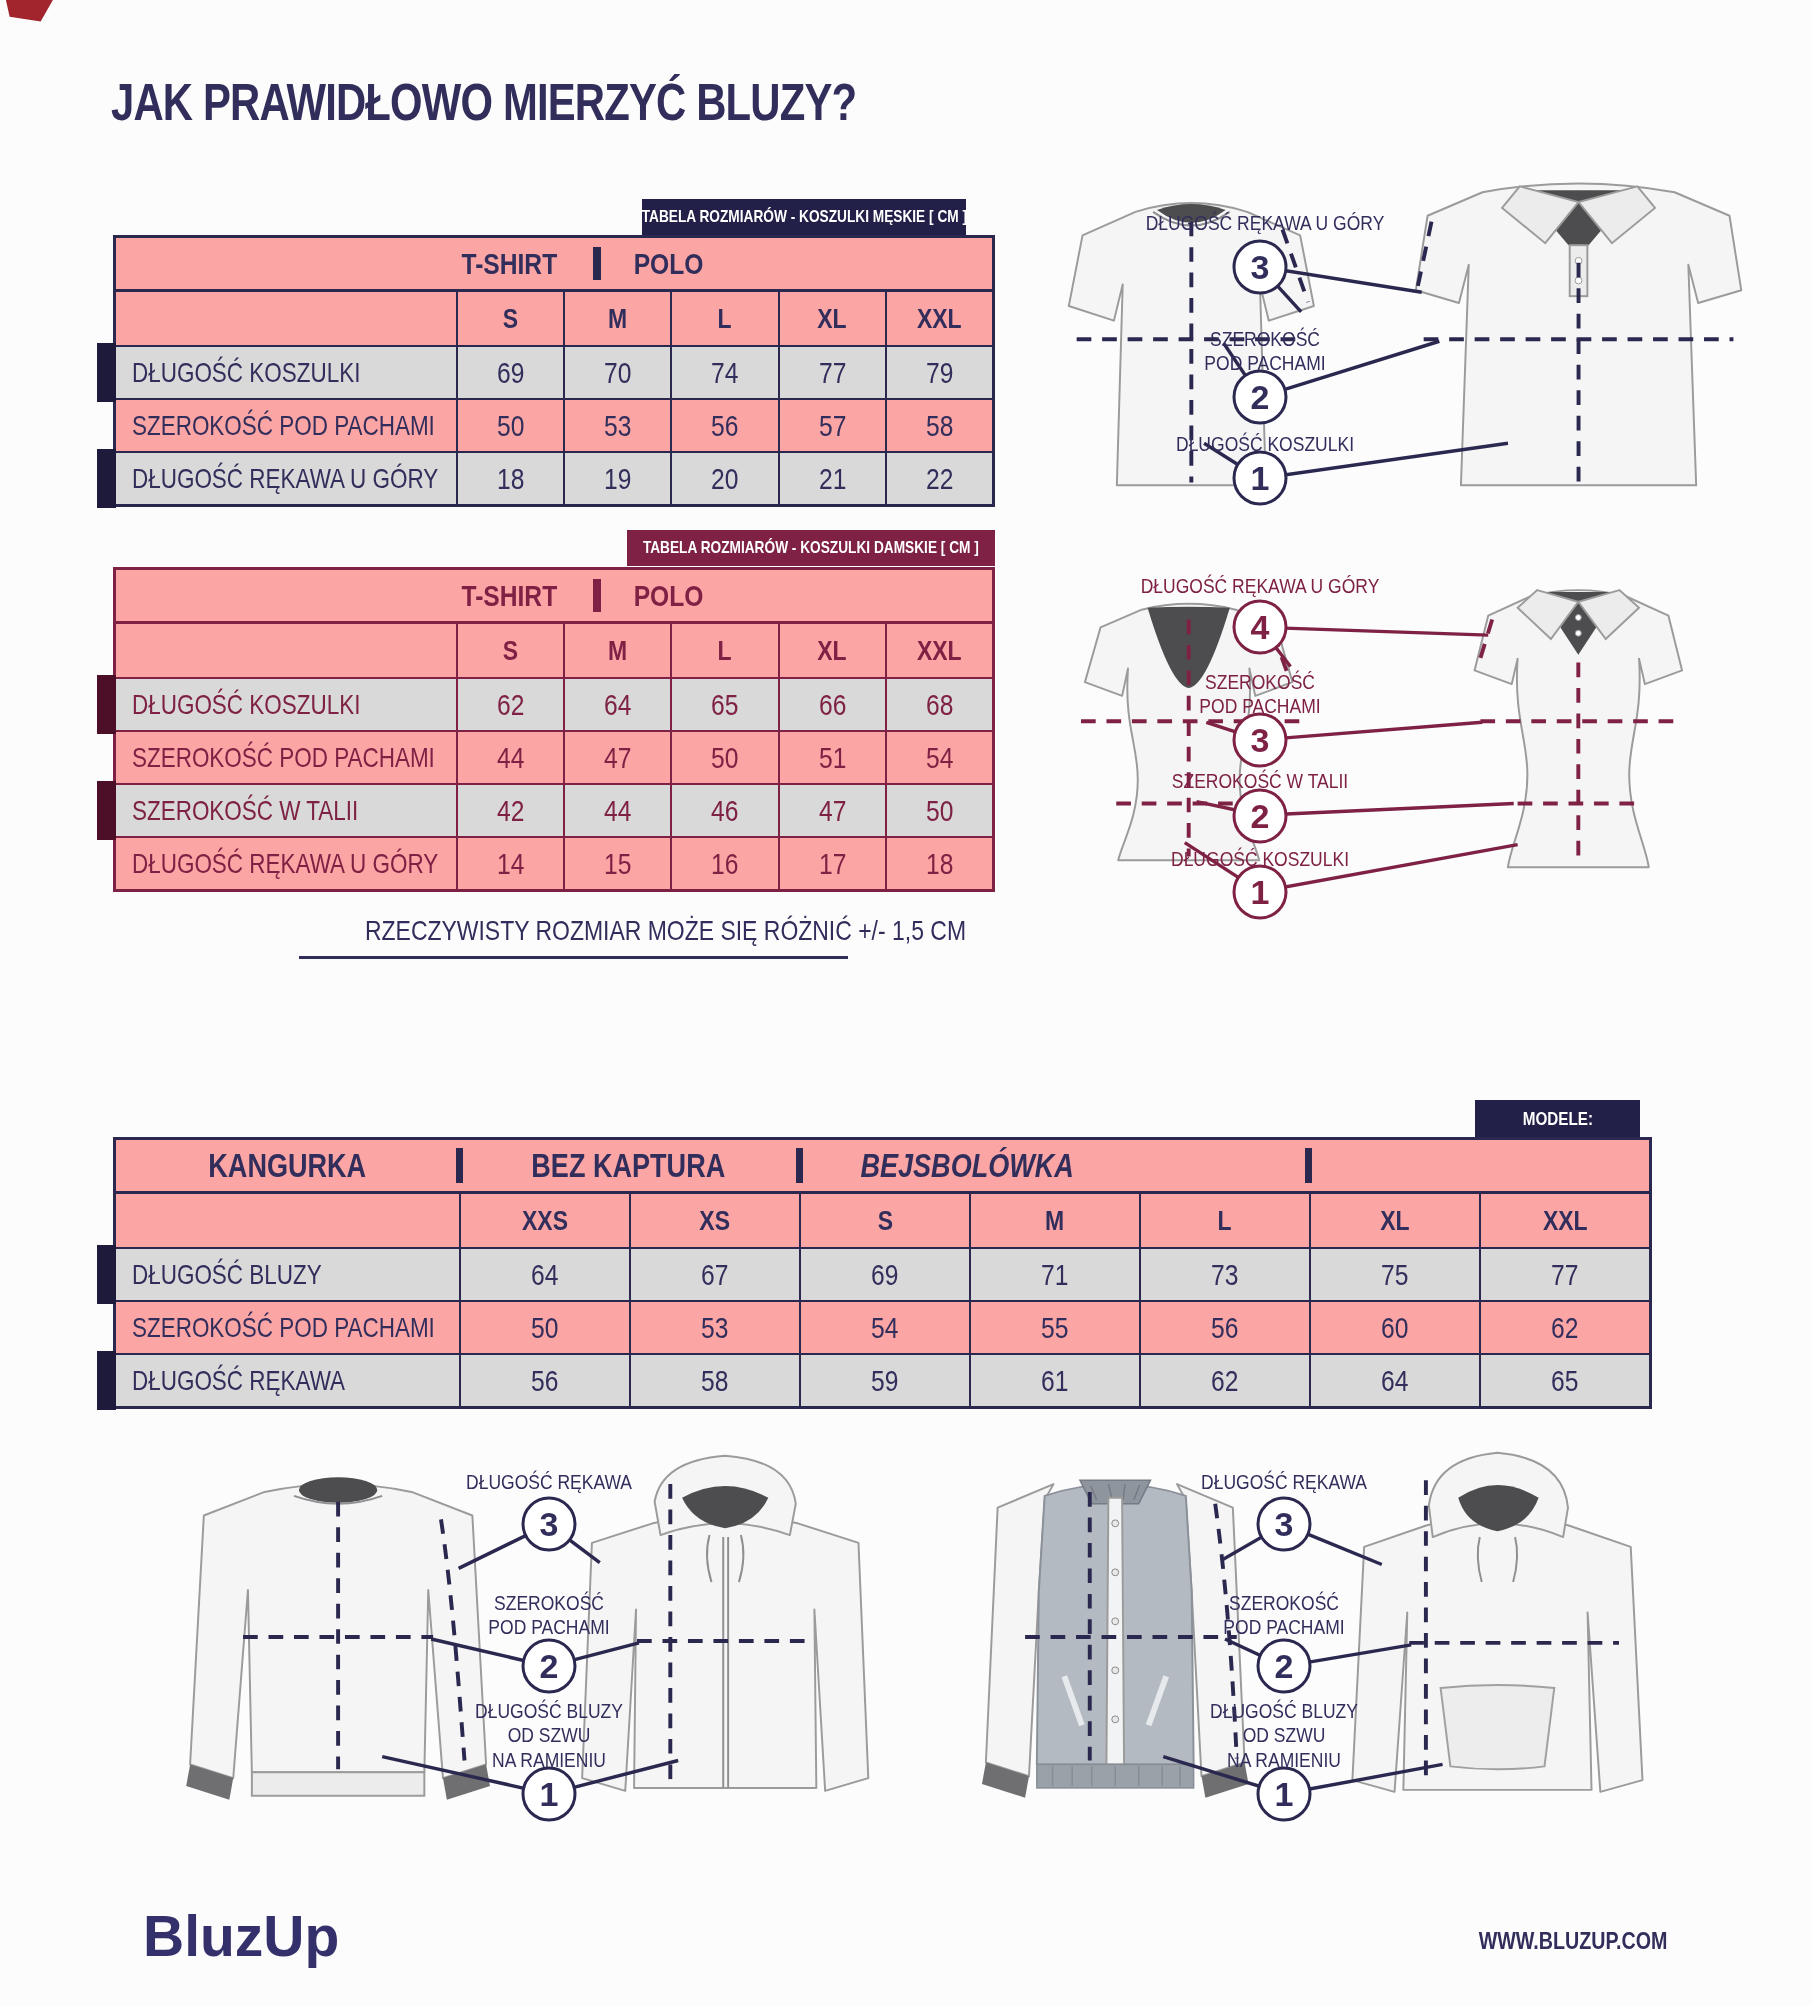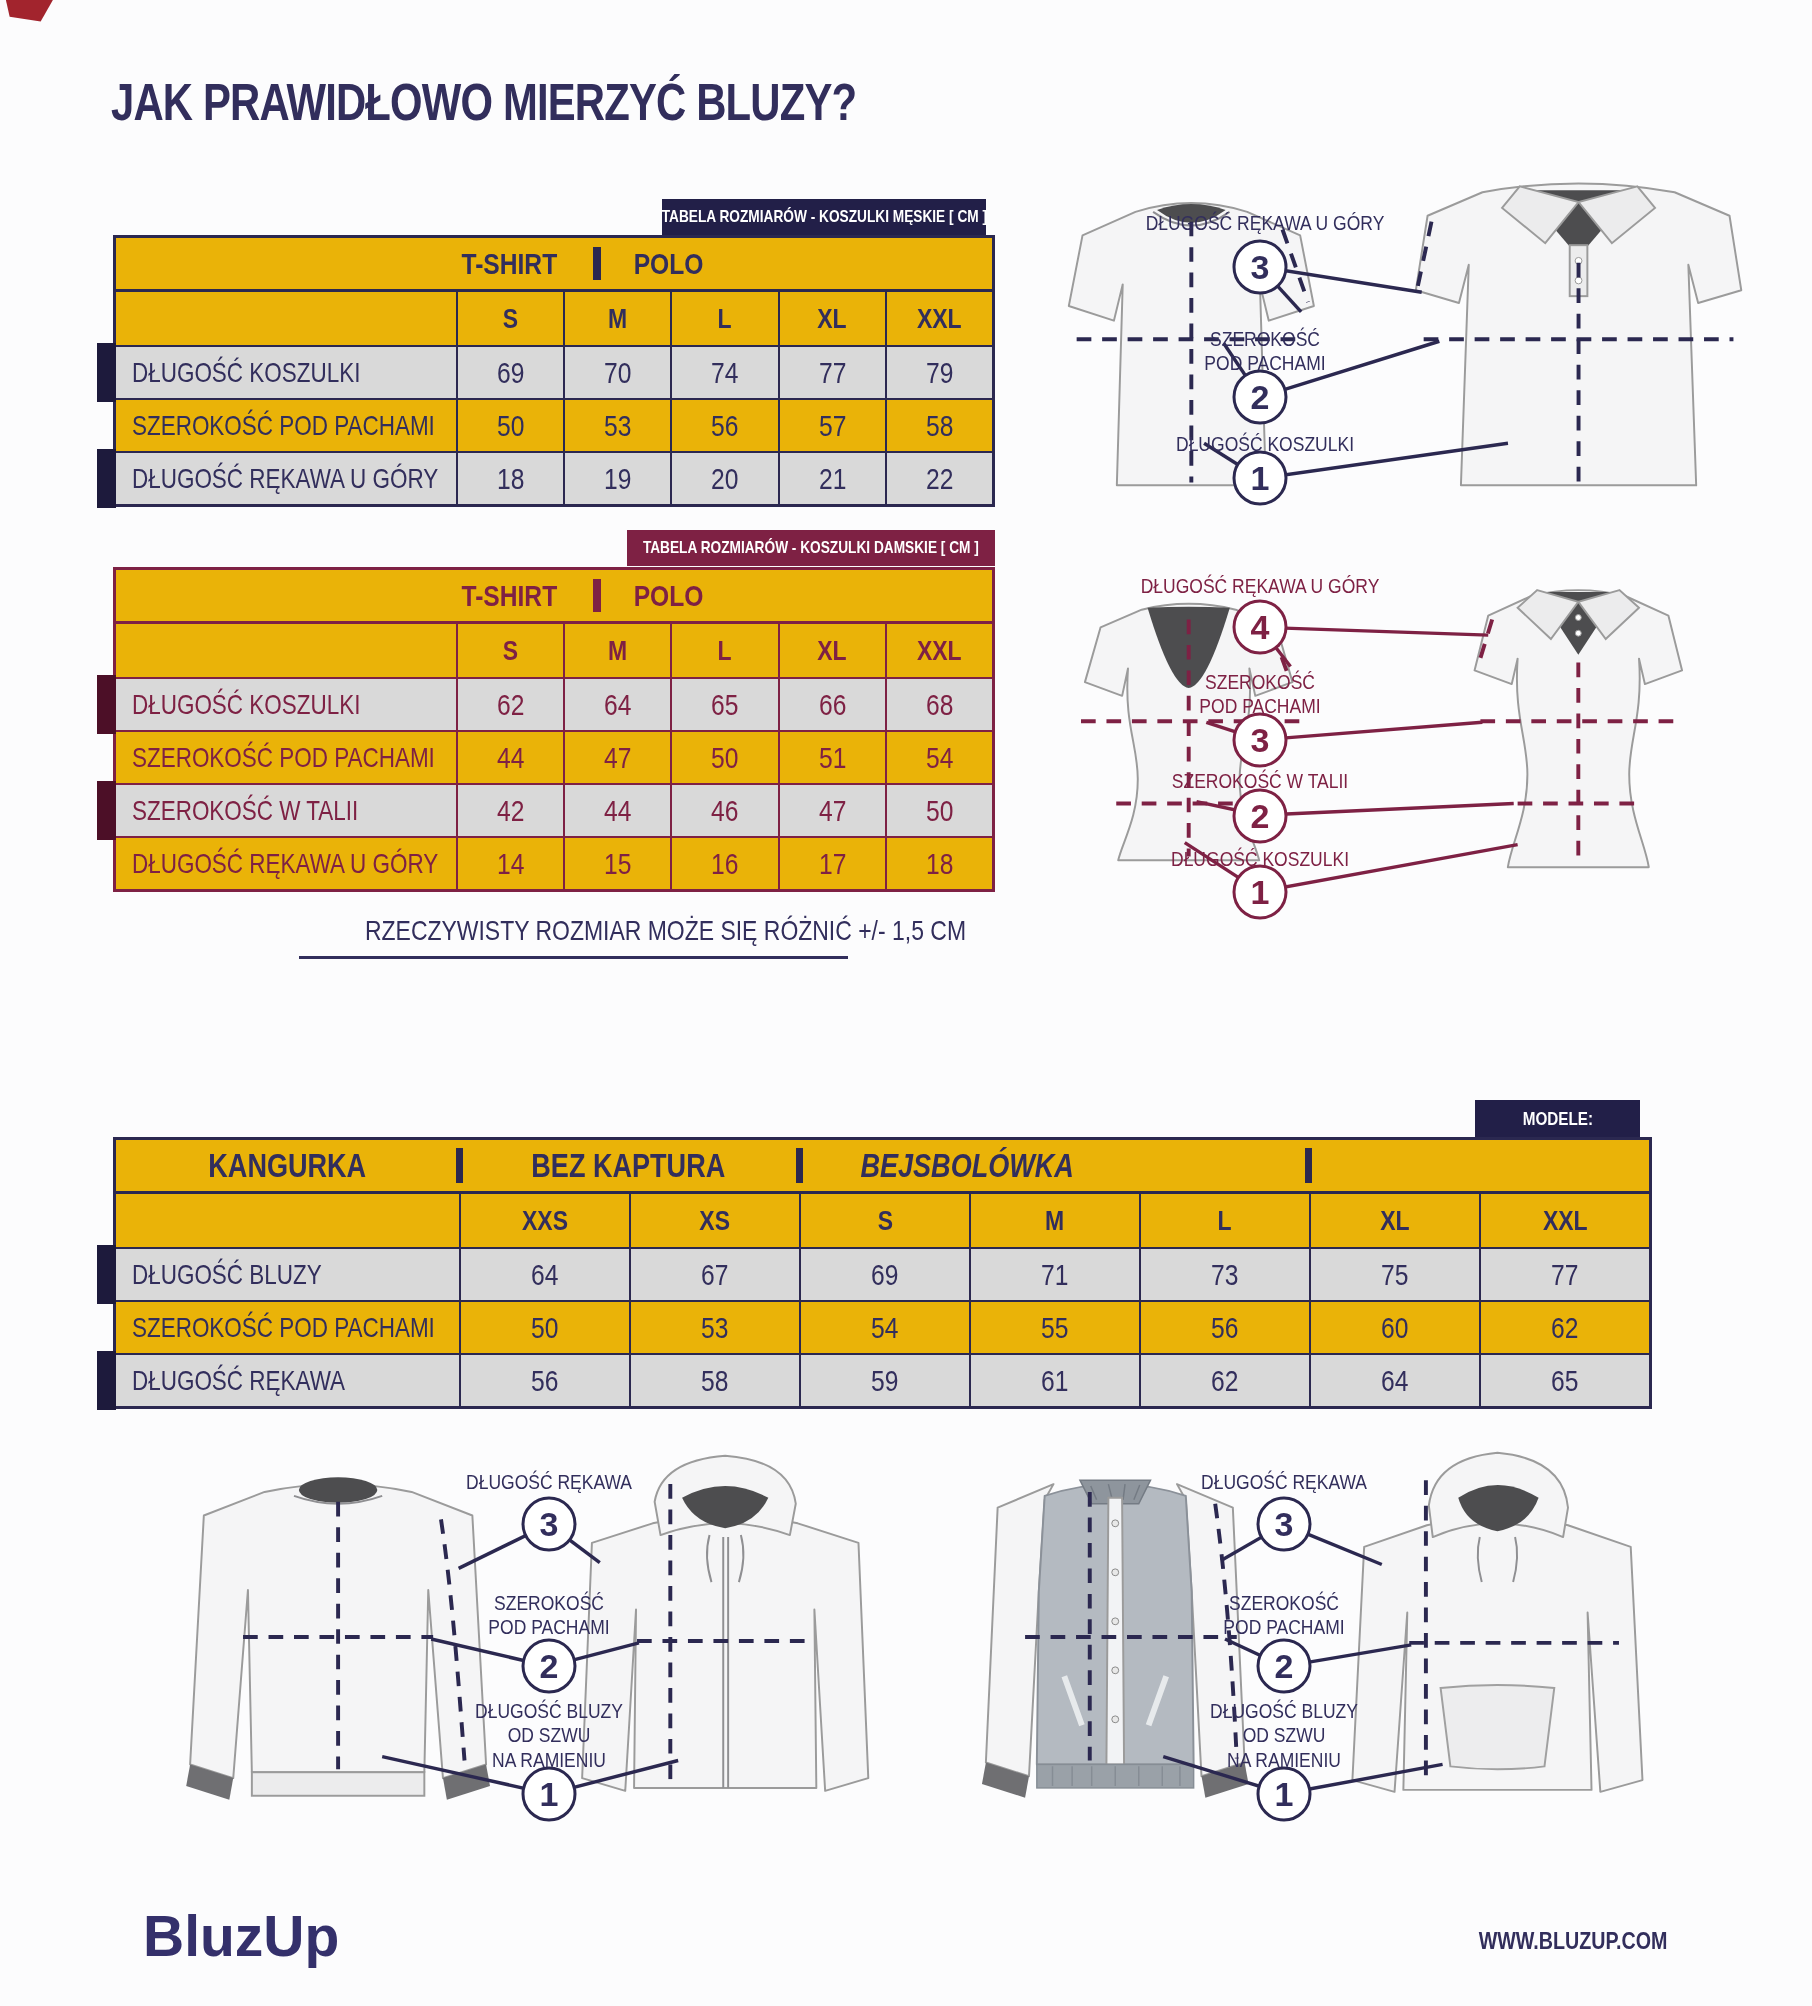--- a/index.html
+++ b/index.html
@@ -14,25 +14,25 @@
   .cnd-l { transform-origin:left center; }
 
   .corner-mark { position:absolute; left:5.9px; top:0; width:47px; height:21.6px;
     background:#a2242d; clip-path:polygon(0 0,100% 0,74% 100%,8% 78%); }
 
   .title { position:absolute; left:111px; top:73px; font-size:51px; font-weight:800;
     color:var(--navytxt); letter-spacing:-1px; }
 
   .badge { position:absolute; display:flex; align-items:center; justify-content:center;
     color:#ffffff; font-weight:700; }
-  #badge-men    { left:642px;  top:199px;  width:324px; height:36px; background:var(--navybadge); font-size:16.7px;margin-left:20px; }
+  #badge-men    { left:642px;  top:199px;  width:324px; height:36px; background:var(--navybadge); font-size:16.7px; }
   #badge-women  { left:627px;  top:530px;  width:368px; height:36px; background:var(--maroon);    font-size:16.7px; }
   #badge-models { left:1475px; top:1100px; width:165px; height:37px; background:var(--navybadge); font-size:18.6px; }
 
-  .stable { position:absolute; background:#eab308; box-sizing:border-box;
+  .stable { position:absolute; background:#fca5a5; box-sizing:border-box;
     display:flex; flex-direction:column; }
   .stable.navy   { border:3.9px solid var(--navy);   color:var(--navytxt); --bc:var(--navy);   --ac:var(--navydark); }
   .stable.maroon { border:3.9px solid var(--maroon); color:var(--maroon);  --bc:var(--maroon); --ac:var(--maroondark); }
 
   #t-men   { left:113px; top:235px;  width:882px; }
   #t-women { left:113px; top:567px;  width:882px; }
   #t-model { left:113px; top:1137px; width:1539px; }
 
   .type-row { height:51px; flex:none; border-bottom:3.9px solid var(--bc);
     display:flex; align-items:center; justify-content:center; gap:25.5px; padding-left:54px; }

